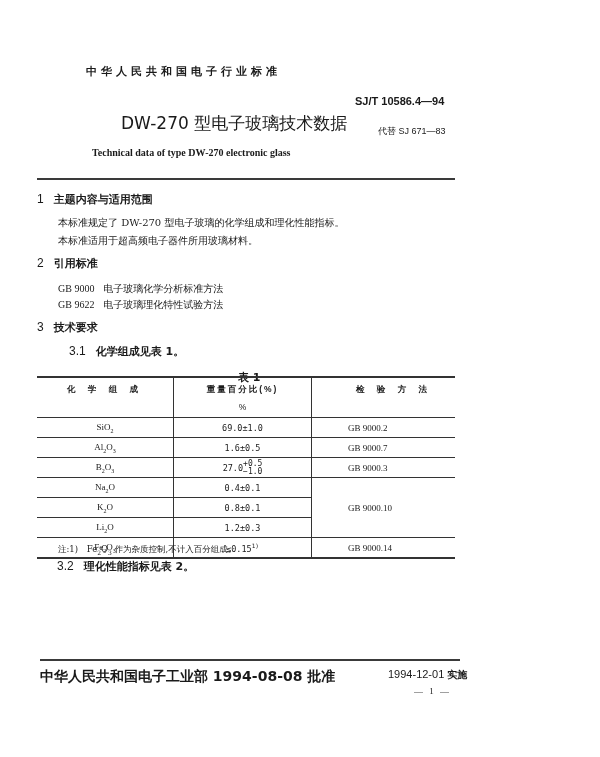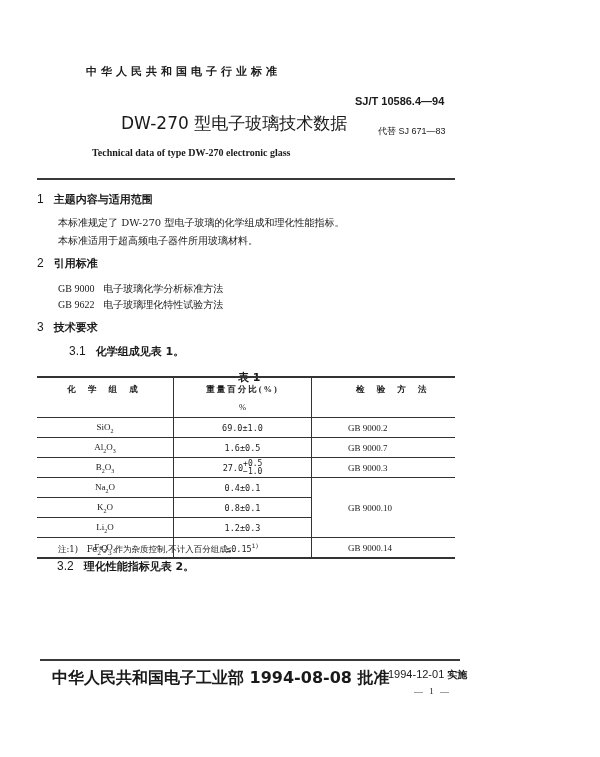--- a/index.html
+++ b/index.html
@@ -96,21 +96,21 @@
     table.t1 th, table.t1 td {
       border-bottom: 1px solid #333;
       padding: 0;
       height: 19px;
       vertical-align: middle;
     }
     table.t1 thead th {
       border-top: 2px solid #333;
       border-bottom: 1.5px solid #333;
       height: 33px;
-      font-family: Liberation Serif, serif;
+      font-family: Liberation Sans, sans-serif;
       font-weight: bold;
       font-size: 8.5px;
       letter-spacing: 5px;
       vertical-align: top;
       padding-top: 6px;
       margin-top: 41px;
     }
     table.t1 thead th.c2 { letter-spacing: 2px; }
     table.t1 thead th .unit {
       display: block;
@@ -138,22 +138,21 @@
     .note {
       left: 58px; top: 544px;
       font-family: "DejaVu Serif", serif;
       font-size: 8.5px;
     }
 
     .footer-left {
       left: 40px; top: 668px;
       font-family: "DejaVu Sans", sans-serif;
       font-weight: bold;
-      font-size: 16px;
-      margin-left: 12px;
+      font-size: 14px;
     }
     .footer-right {
       left: 388px; top: 668px;
       font-family: "Liberation Sans", sans-serif;
       font-size: 11px;
     }
     .footer-right b { font-family: "DejaVu Sans", sans-serif; font-size: 10px; }
     .page-number {
       left: 414px; top: 686px;
       font-family: "Liberation Serif", serif;

